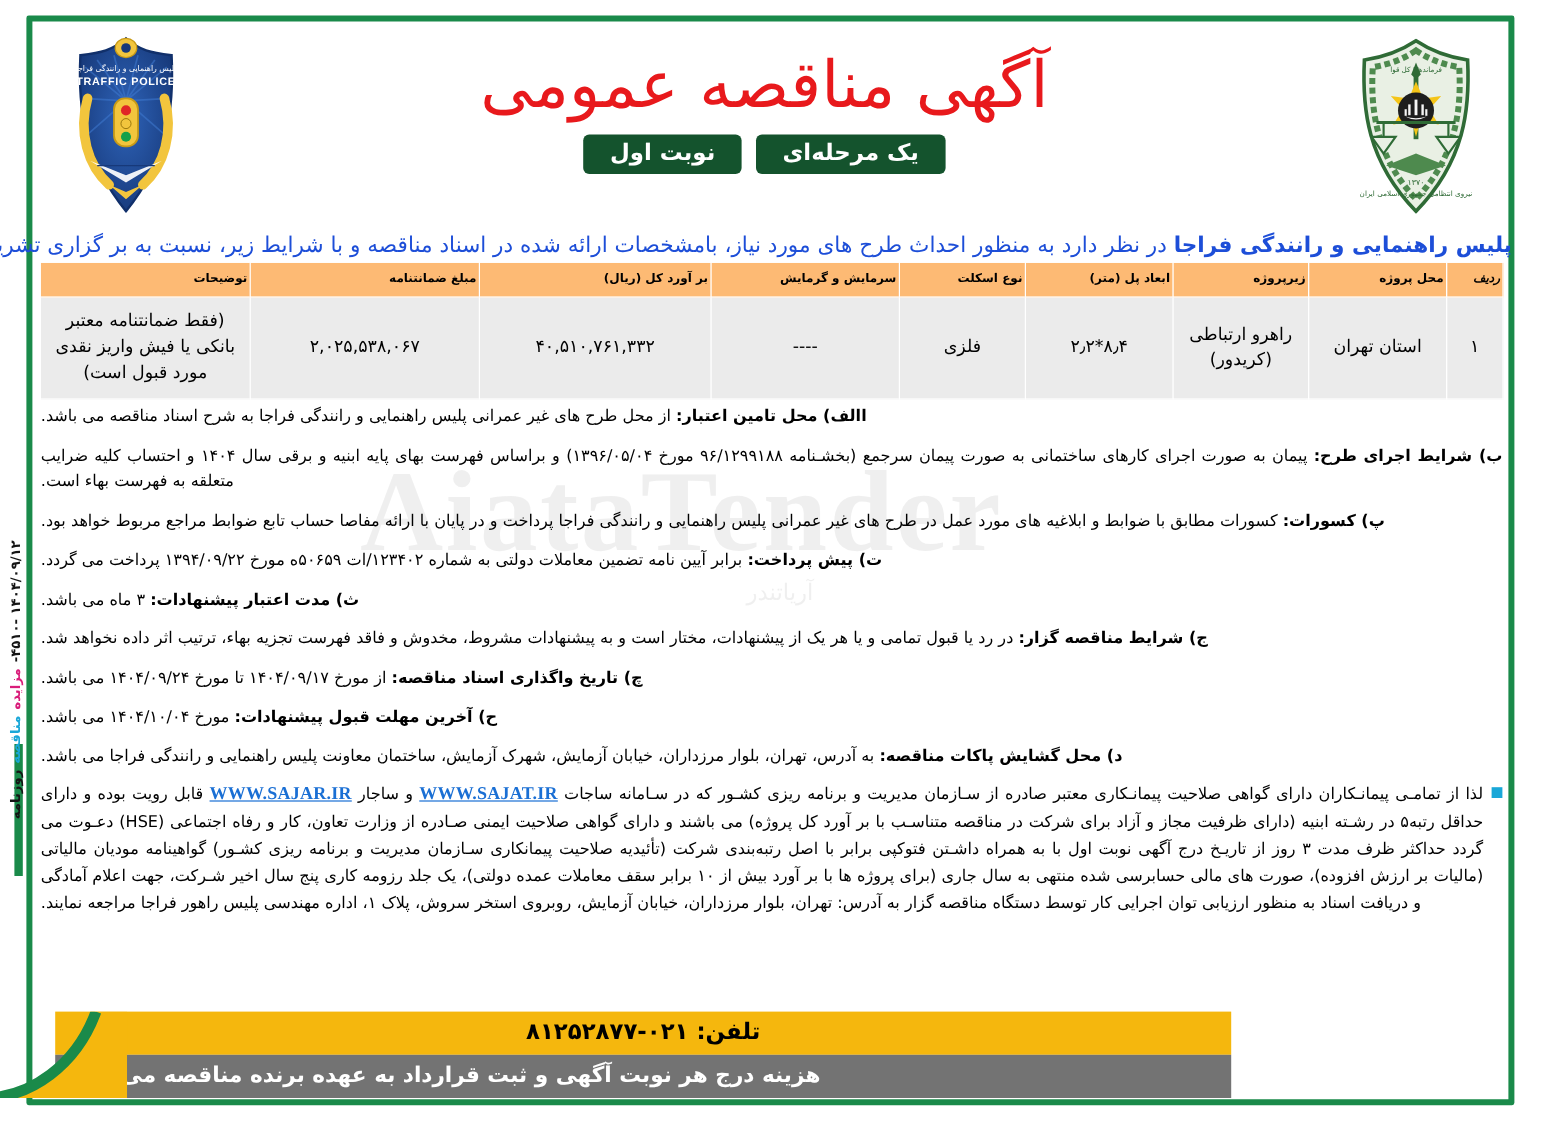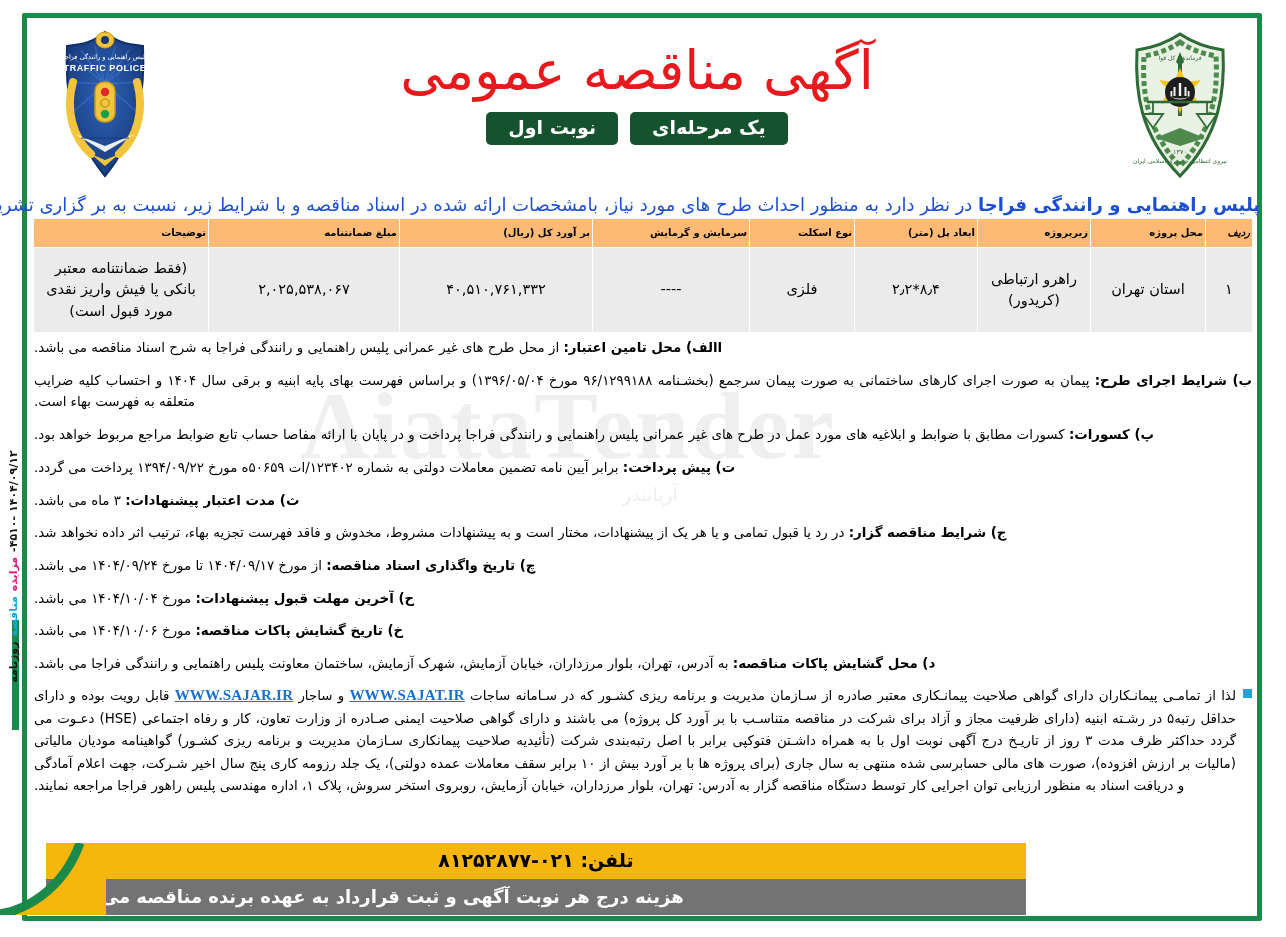--- a/index.html
+++ b/index.html
@@ -437,23 +437,20 @@
     </div>
 
     <div class="clause single">
       <b>چ) تاریخ واگذاری اسناد مناقصه:</b><span> از مورخ ۱۴۰۴/۰۹/۱۷ تا مورخ ۱۴۰۴/۰۹/۲۴ می باشد.</span>
     </div>
 
     <div class="clause single">
       <b>ح) آخرین مهلت قبول پیشنهادات:</b><span> مورخ ۱۴۰۴/۱۰/۰۴ می باشد.</span>
     </div>
 
-    <div class="clause single">
-      <b>خ) تاریخ گشایش پاکات مناقصه:</b><span> مورخ ۱۴۰۴/۱۰/۰۶ می باشد.</span>
-    </div>
 
     <div class="clause single">
       <b>د) محل گشایش پاکات مناقصه:</b><span> به آدرس، تهران، بلوار مرزداران، خیابان آزمایش، شهرک آزمایش، ساختمان معاونت پلیس راهنمایی و رانندگی فراجا می باشد.</span>
     </div>
 
     <div class="bullet-clause">
       <span class="sq-bullet"></span><span>لذا از تمامـی پیمانـکاران دارای گواهی صلاحیت پیمانـکاری معتبر صادره از سـازمان مدیریت و برنامه ریزی کشـور که در سـامانه ساجات </span><a class="link" href="#">WWW.SAJAT.IR</a><span> و ساجار </span><a class="link" href="#">WWW.SAJAR.IR</a><span> قابل رویت بوده و دارای حداقل رتبه۵ در رشـته ابنیه (دارای ظرفیت مجاز و آزاد برای شرکت در مناقصه متناسـب با بر آورد کل پروژه) می باشند و دارای گواهی صلاحیت ایمنی صـادره از وزارت تعاون، کار و رفاه اجتماعی (HSE) دعـوت می گردد حداکثر ظرف مدت ۳ روز از تاریـخ درج آگهی نوبت اول با به همراه داشـتن فتوکپی برابر با اصل رتبه‌بندی شرکت (تأئیدیه صلاحیت پیمانکاری سـازمان مدیریت و برنامه ریزی کشـور) گواهینامه مودیان مالیاتی (مالیات بر ارزش افزوده)، صورت های مالی حسابرسی شده منتهی به سال جاری (برای پروژه ها با بر آورد بیش از ۱۰ برابر سقف معاملات عمده دولتی)، یک جلد رزومه کاری پنج سال اخیر شـرکت، جهت اعلام آمادگی و دریافت اسناد به منظور ارزیابی توان اجرایی کار توسط دستگاه مناقصه گزار به آدرس: تهران، بلوار مرزداران، خیابان آزمایش، روبروی استخر سروش، پلاک ۱، اداره مهندسی پلیس راهور فراجا مراجعه نمایند.</span>
     </div>
   </div>
 

